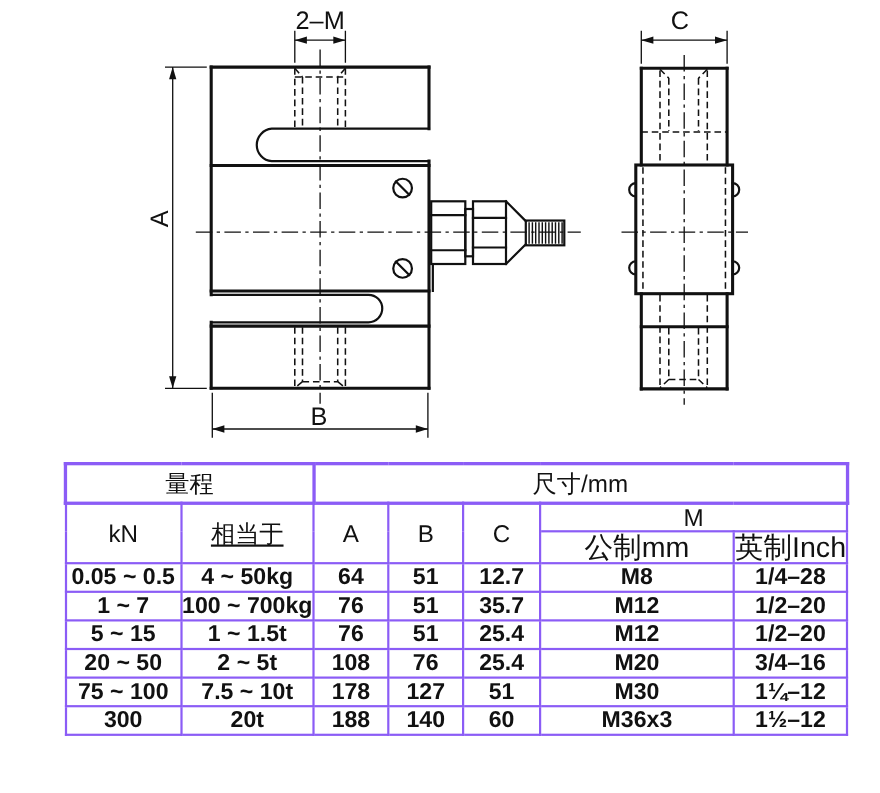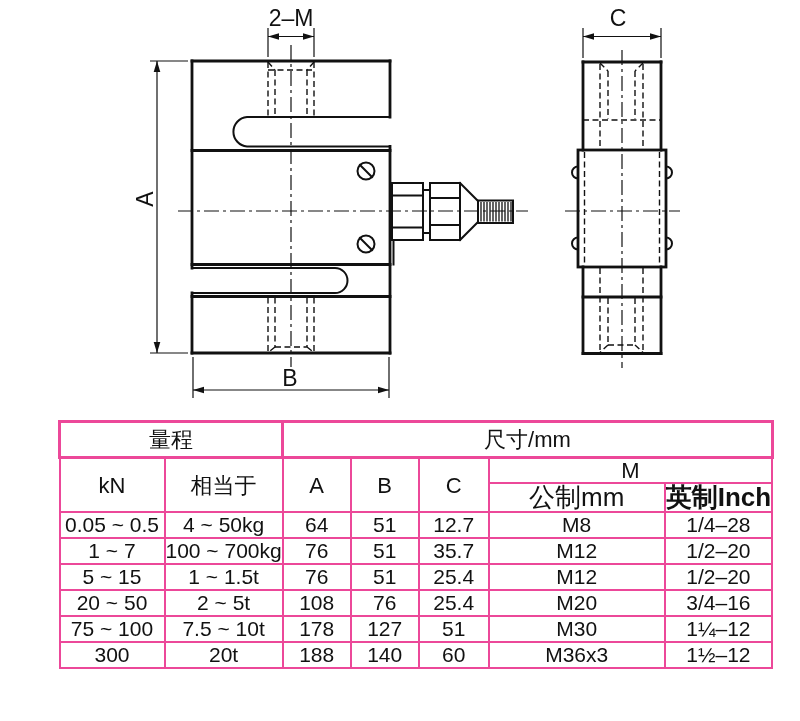--- a/index.html
+++ b/index.html
@@ -1,27 +1,27 @@
 <!DOCTYPE html>
 <html><head>
 <meta charset="utf-8">
 <style>
   html,body{margin:0;padding:0;background:#ffffff;}
   body{width:800px;height:721px;position:relative;font-family:"Liberation Sans","DejaVu Sans",sans-serif;color:#111;}
   #drawing{position:absolute;left:0;top:0;}
   
   #spec-table{position:absolute;left:58px;top:420px;border-collapse:collapse;table-layout:fixed;}
-  #spec-table td{border:2px solid #ec4899;text-align:center;vertical-align:middle;padding:0;
+  #spec-table td{border:2px solid #8b5cf6;text-align:center;vertical-align:middle;padding:0;
                  font-size:21px;color:#111;line-height:1.05;white-space:nowrap;overflow:hidden;}
   #spec-table .outer{border-width:3px;}
   #spec-table tr.r-group td{height:33px;font-size:22px;}
   #spec-table tr.r-head td{font-size:22px;}
   #spec-table tr.r-sub td{height:24px;font-size:26px;}
-  #spec-table tr.r-data td{height:24px;}
-  .c1{width:103px;} .c2{width:101px;} .c3{width:66px;} .c4{width:66px;} .c5{width:68px;} .c6{width:174px;} .c7{width:73px;font-weight:bold;}
+  #spec-table tr.r-data td{height:24px;font-weight:bold;}
+  .c1{width:103px;} .c2{width:101px;text-decoration:underline;} .c3{width:66px;} .c4{width:66px;} .c5{width:68px;} .c6{width:174px;} .c7{width:73px;}
   
   .ol{stroke:#111;stroke-width:2.8;fill:none;stroke-linecap:square;}   
   .ol2{stroke:#111;stroke-width:2;fill:none;stroke-linecap:square;}    
   .hid{stroke:#111;stroke-width:1.4;fill:none;stroke-dasharray:6 3.5;} 
   .cl{stroke:#111;stroke-width:1.2;fill:none;stroke-dasharray:15 4 3 4;} 
   .dim{stroke:#111;stroke-width:1.2;fill:none;}                        
   .arr{fill:#111;stroke:none;}
   .dimtxt{font-family:"Liberation Sans","DejaVu Sans",sans-serif;font-size:23px;fill:#111;}
   .thr{stroke:#111;stroke-width:1.3;}                                  
 </style>

